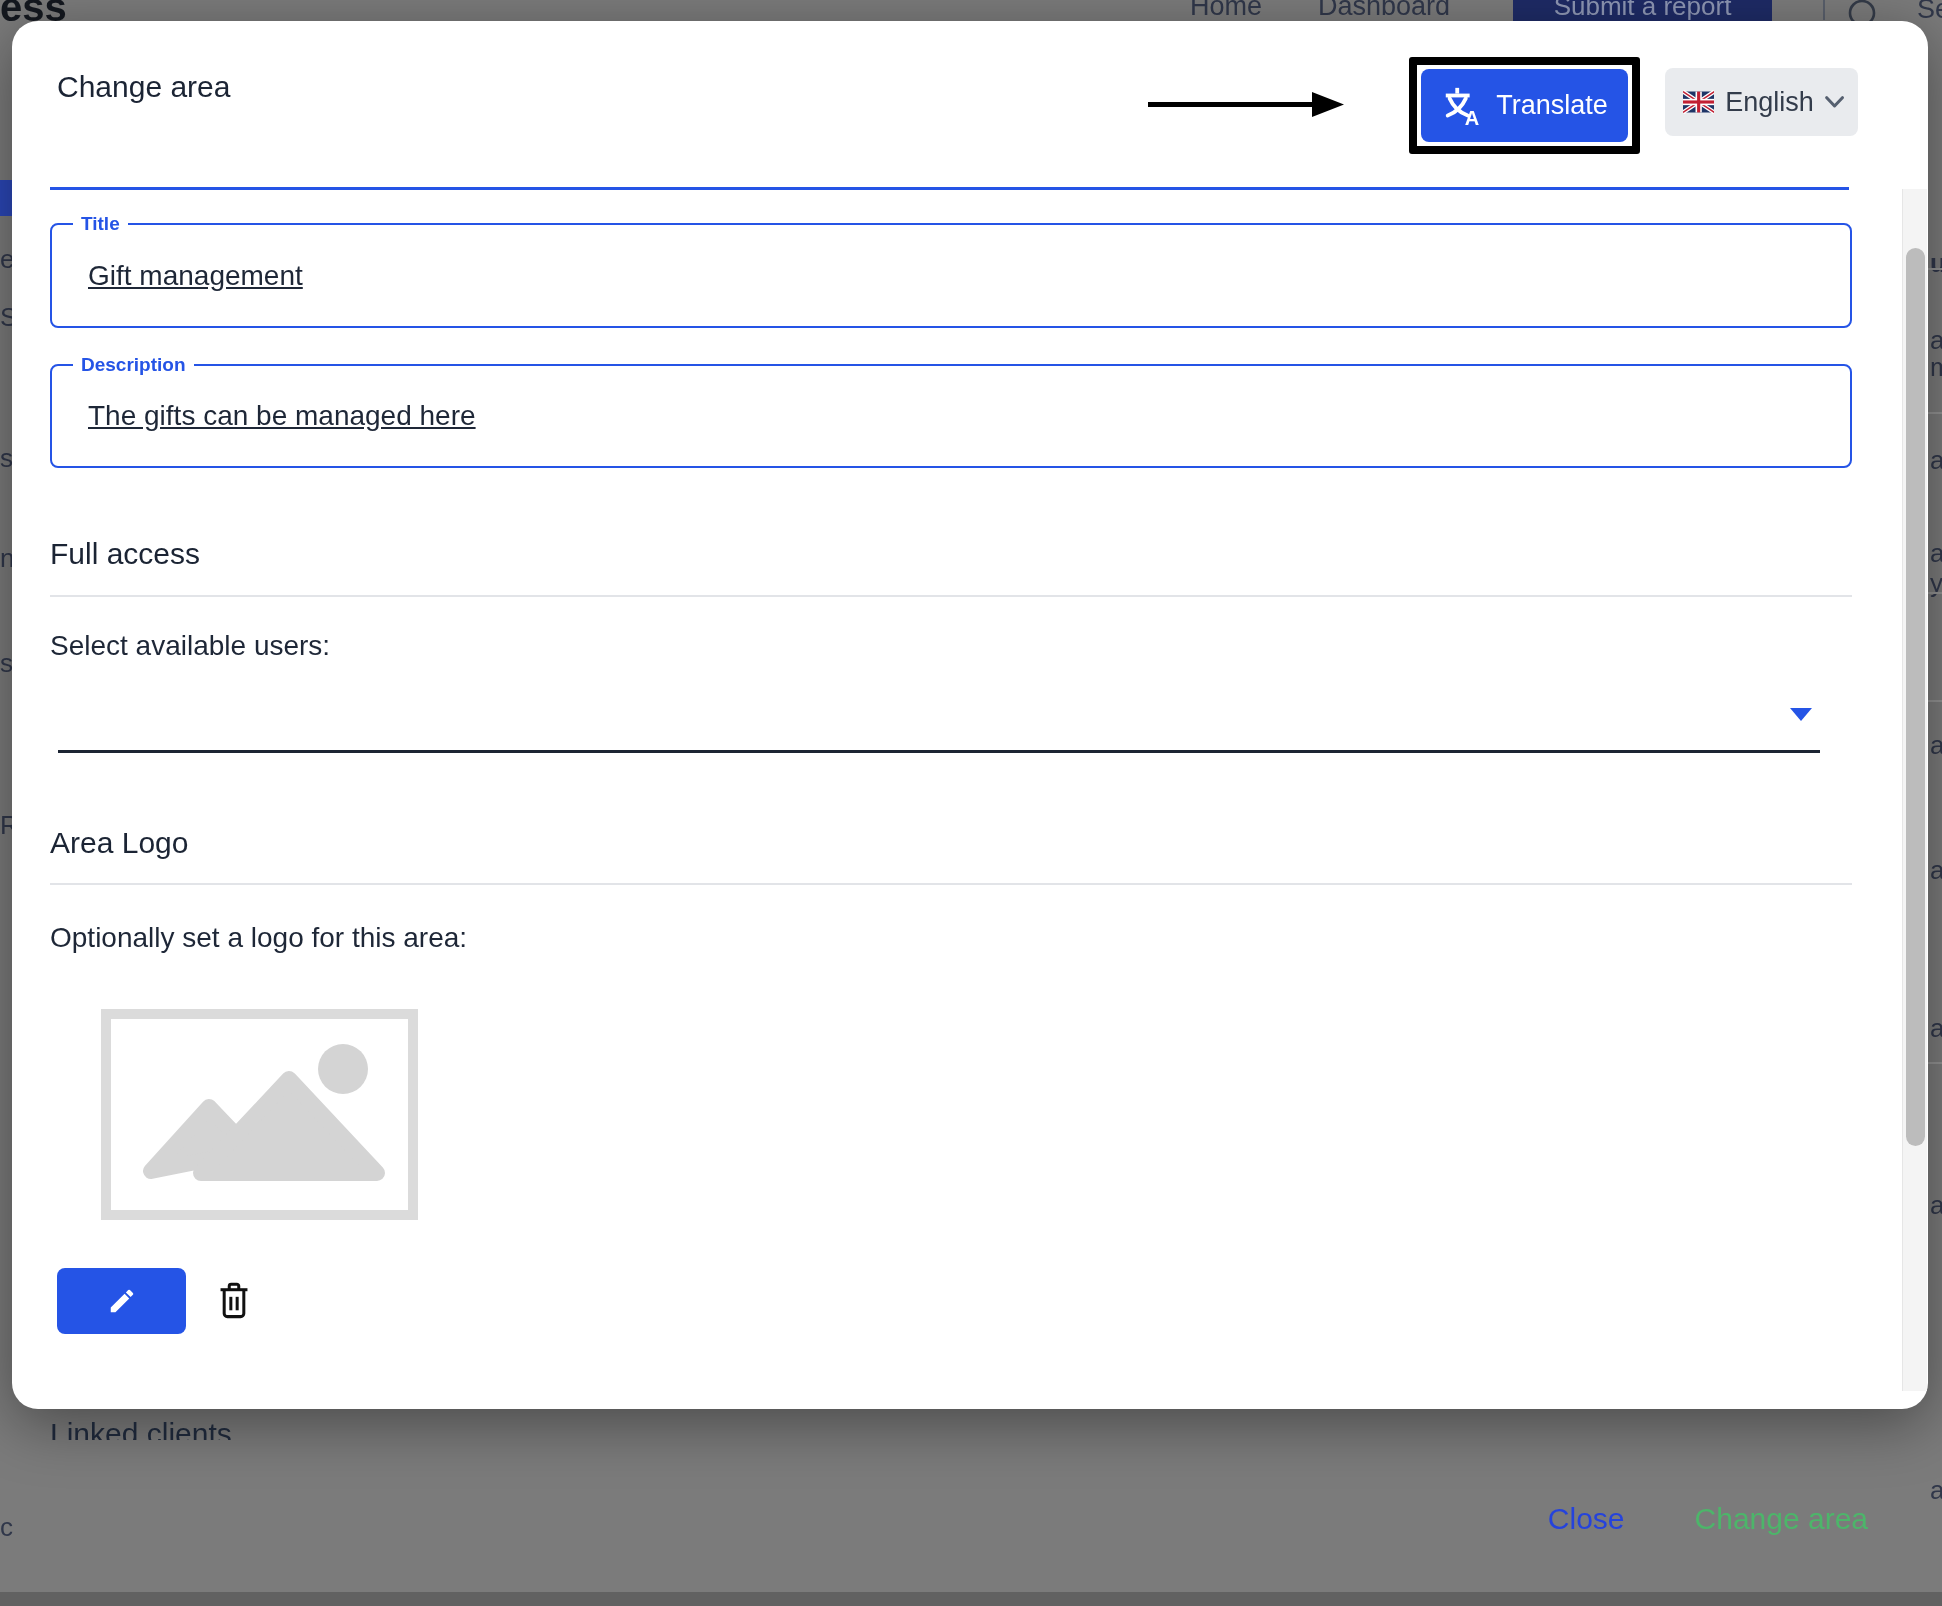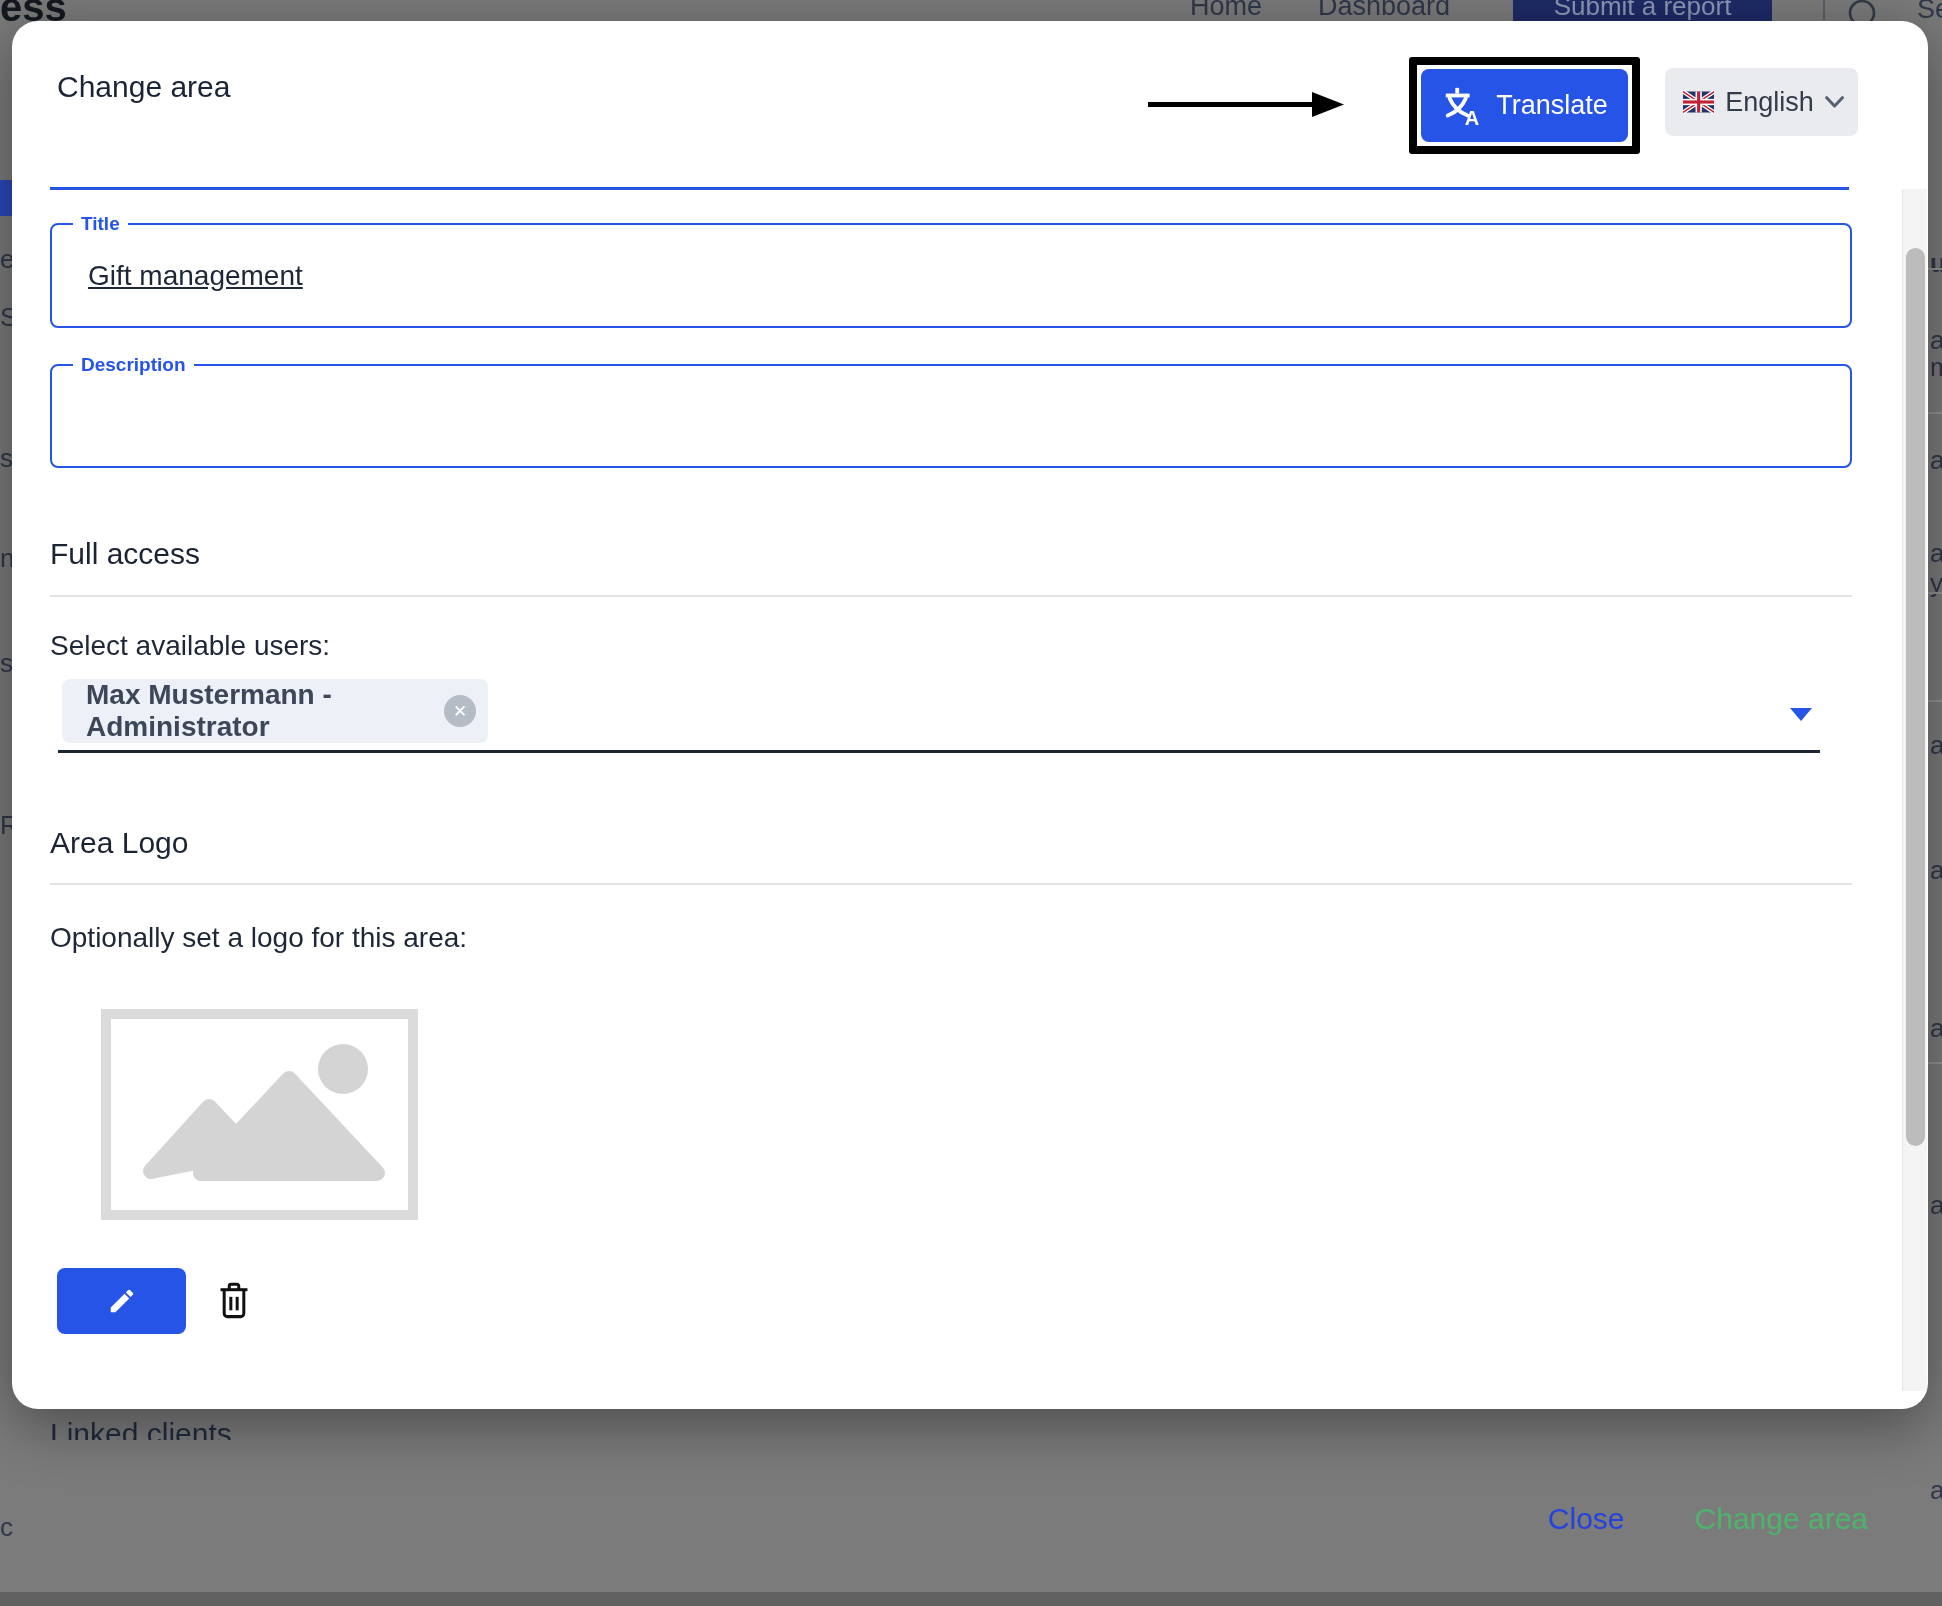--- a/index.html
+++ b/index.html
@@ -166,30 +166,27 @@
 
     <div class="hdr-divider"></div>
 
     <div class="field" style="top:202px;height:105px;">
       <span class="field-label">Title</span>
       <input type="text" readonly="" value="Gift management" style="">
     </div>
 
     <div class="field" style="top:343px;height:104px;">
       <span class="field-label">Description</span>
+      <input type="text" readonly="" value="The gifts can be managed here" style="">
     </div>
 
     <div class="section-h" style="top:516px;">Full access</div>
     <div class="divider" style="top:574px;"></div>
     <div class="plain-label" style="top:609px;">Select available users:</div>
 
-    <div class="chip">
-      <span class="chip-text">Max Mustermann - Administrator</span>
-      <button class="chip-x">✕</button>
-    </div>
     <div class="select-caret"></div>
     <div class="select-underline"></div>
 
     <div class="section-h" style="top:805px;">Area Logo</div>
     <div class="divider" style="top:862px;"></div>
     <div class="plain-label" style="top:901px;">Optionally set a logo for this area:</div>
 
     <div class="img-ph">
       <svg width="297" height="191" viewBox="0 0 297 191">
         <circle cx="232" cy="50" r="25" fill="#d4d4d4"></circle>

